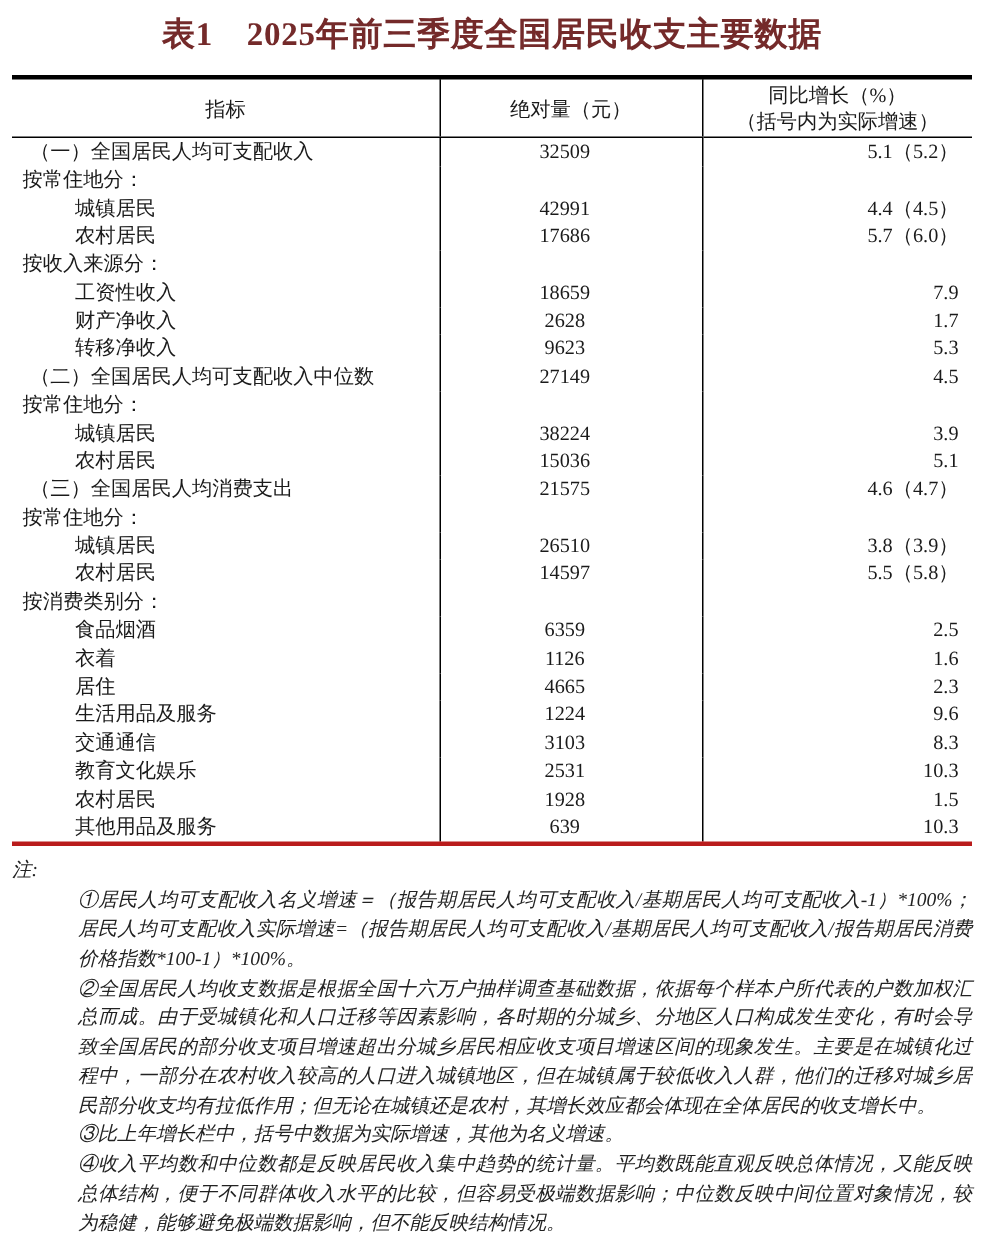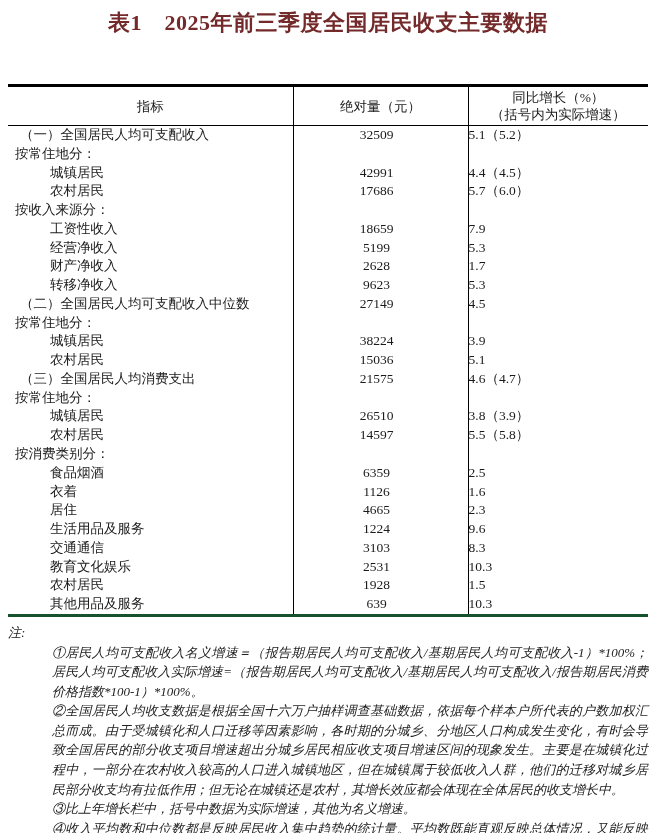--- a/index.html
+++ b/index.html
@@ -19,25 +19,25 @@
     font-weight: bold;
     color: #742a2a;
     letter-spacing: 0.5px;
     padding-top: 2px;
     height: 26px;
     line-height: 26px;
   }
 
   table.stats {
     width: 640px;
-    margin-top: 50px;
+    margin-top: 16px;
     border-collapse: collapse;
     table-layout: fixed;
     border-top: 3px solid #000;
-    border-bottom: 3px solid #14532d;
+    border-bottom: 3px solid #b91c1c;
   }
   col.c1 { width: 285px; }
   col.c2 { width: 175px; }
   col.c3 { width: 180px; }
 
   thead th {
     font-weight: normal;
     font-size: 13.5px;
     text-align: center;
     vertical-align: middle;
@@ -50,21 +50,21 @@
   tbody td {
     font-size: 13.5px;
     height: 18.77px;
     line-height: 18.77px;
     white-space: nowrap;
     overflow: hidden;
     vertical-align: middle;
   }
   tbody td.value-cell, tbody td.growth-cell { border-left: 1px solid #000; }
   tbody td.value-cell  { text-align: center; padding-right: 8px; font-family: Liberation Serif, serif; }
-  tbody td.growth-cell { padding-right: 9px; }
+  tbody td.growth-cell { text-align: right; padding-right: 9px; }
 
   tr.indent-section  td.indicator-cell { padding-left: 12px; }
   tr.indent-category td.indicator-cell { padding-left: 7px; }
   tr.indent-item     td.indicator-cell { padding-left: 42px; }
 
   .notes {
     margin-top: 6px;
     width: 640px;
     font-size: 13px;
     line-height: 19.6px;
@@ -123,25 +123,20 @@
           <td class="indicator-cell">按收入来源分：</td>
           <td class="value-cell"></td>
           <td class="growth-cell"></td>
         </tr>
         <tr class="indent-item">
           <td class="indicator-cell">工资性收入</td>
           <td class="value-cell">18659</td>
           <td class="growth-cell">7.9</td>
         </tr>
         <tr class="indent-item">
-          <td class="indicator-cell">经营净收入</td>
-          <td class="value-cell">5199</td>
-          <td class="growth-cell">5.3</td>
-        </tr>
-        <tr class="indent-item">
           <td class="indicator-cell">财产净收入</td>
           <td class="value-cell">2628</td>
           <td class="growth-cell">1.7</td>
         </tr>
         <tr class="indent-item">
           <td class="indicator-cell">转移净收入</td>
           <td class="value-cell">9623</td>
           <td class="growth-cell">5.3</td>
         </tr>
         <tr class="indent-section">

